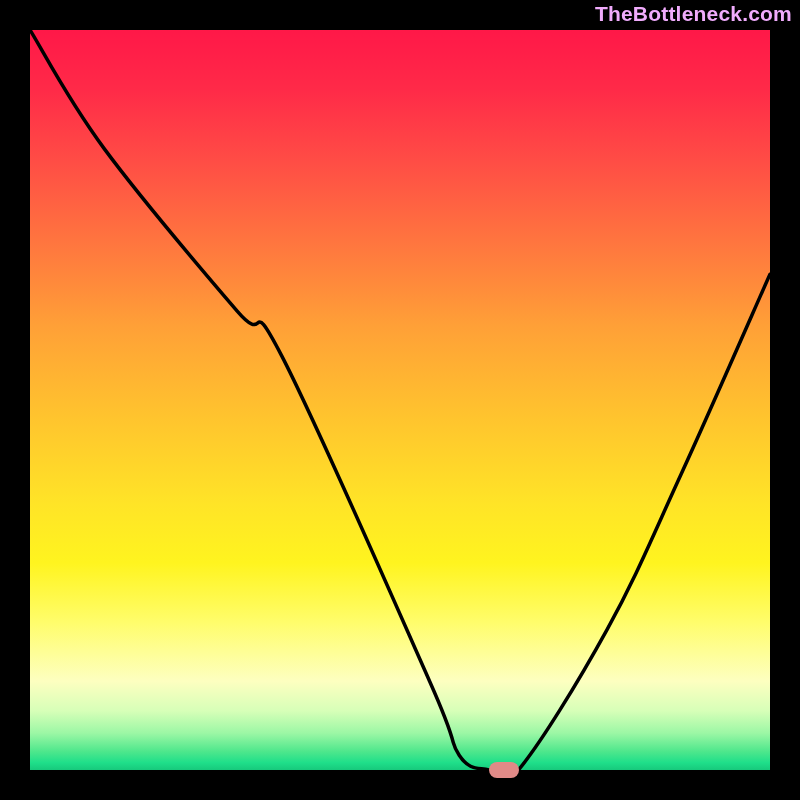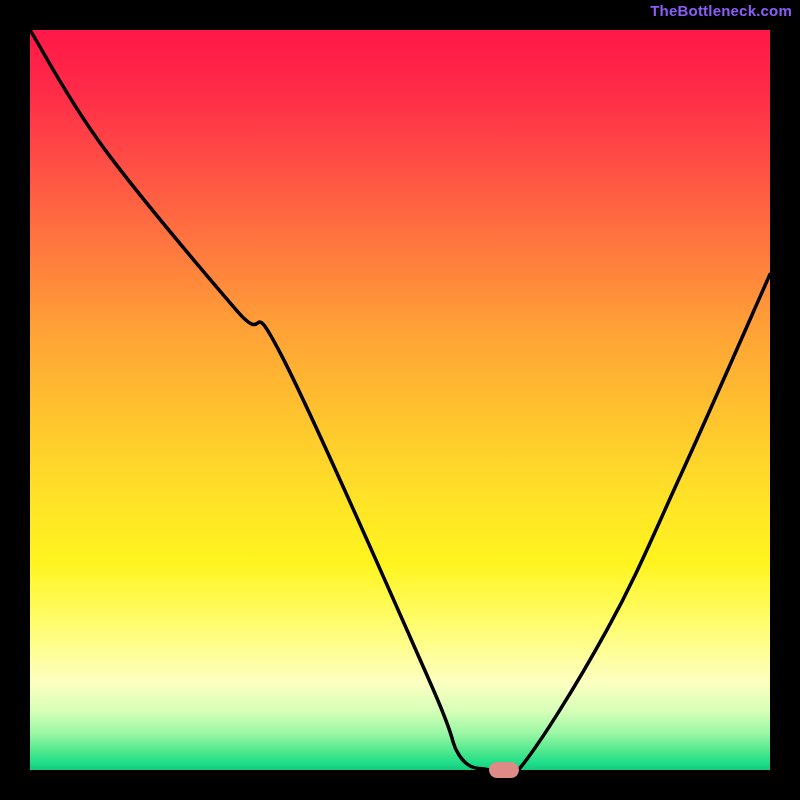--- a/index.html
+++ b/index.html
@@ -38,23 +38,23 @@
       #1fdf8a 99%,
       #17c97c 100%
     );
     box-sizing: border-box;
   }
   .watermark {
     position: absolute;
     top: 2px;
     right: 8px;
     font-family: Arial, Helvetica, sans-serif;
-    font-size: 15px;
+    font-size: 21px;
     font-weight: bold;
-    color: #8b5cf6;
+    color: #f0abfc;
     user-select: none;
     letter-spacing: 0.2px;
   }
   svg.curve {
     position: absolute;
     left: 0;
     top: 0;
     width: 740px;
     height: 740px;
   }

